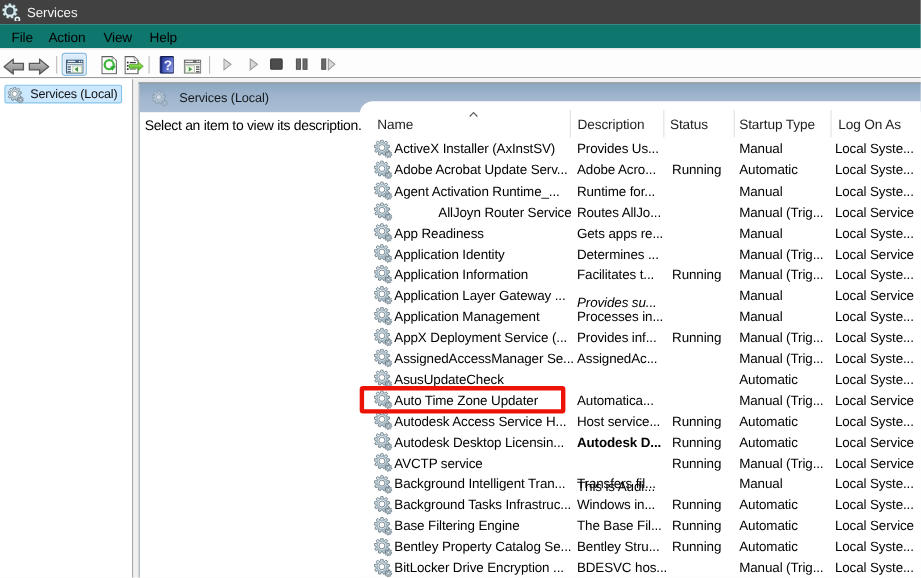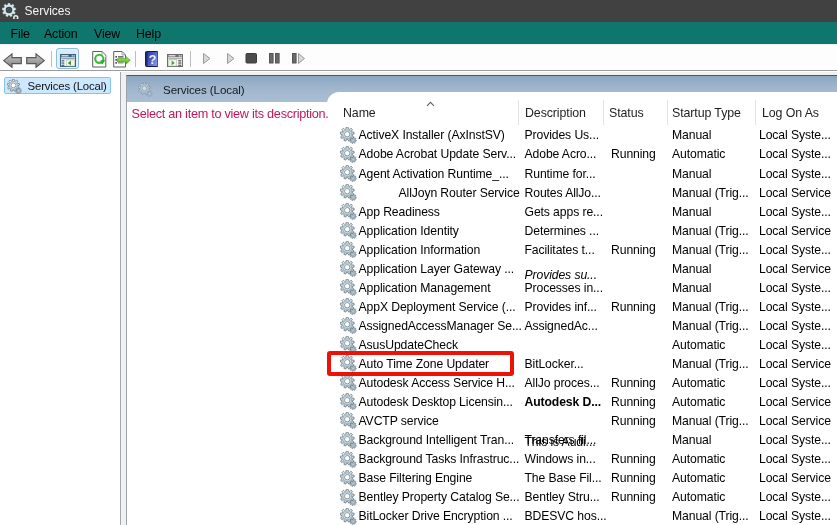--- a/index.html
+++ b/index.html
@@ -9,21 +9,21 @@
   #menubar{position:absolute;left:0;top:22px;width:837px;height:22px;background:#0f766e;}
   #menubar span{position:absolute;top:5px;font-size:12.4px;color:#000;letter-spacing:-0.15px;}
   #toolbar{position:absolute;left:0;top:44px;width:837px;height:27px;background:#fdfdfd;border-top:1px solid #ececec;border-bottom:1px solid #9c9c9c;box-sizing:border-box;}
   #belowbar{position:absolute;left:0;top:72px;width:837px;height:453px;background:#f0f0f0;}
   #tree{position:absolute;left:0;top:72px;width:120px;height:453px;background:#fff;border-right:1px solid #a3a8ae;}
   #treesel{position:absolute;left:4px;top:77px;width:106.5px;height:16.5px;background:#cce8ff;border:1px solid #84c3ea;border-radius:2px;box-sizing:border-box;}
   #treesel .txt{position:absolute;left:22.5px;top:1.5px;font-size:11.4px;color:#111;letter-spacing:-0.15px;}
   #pane{position:absolute;left:126px;top:75px;width:711px;height:450px;background:#fff;border-top:1px solid #4f565e;border-left:1px solid #9aa3ac;box-sizing:border-box;}
   #band{position:absolute;left:127px;top:76px;width:710px;height:26px;background:linear-gradient(#8ca7c2,#a3b8cf 55%,#a9bdd3);}
   #band .txt{position:absolute;left:36px;top:7px;font-size:11.6px;color:#14181c;letter-spacing:-0.1px;}
-  #selectmsg{position:absolute;left:131.5px;top:106.5px;font-size:12.7px;color:#be185d;letter-spacing:-0.28px;}
+  #selectmsg{position:absolute;left:131.5px;top:106.5px;font-size:12.7px;color:#000000;letter-spacing:-0.28px;}
   #card{position:absolute;left:327px;top:92px;width:510px;height:433px;background:#fff;border-radius:12px 0 0 0;}
   .hdr{position:absolute;top:106px;font-size:12.4px;color:#1e1e1e;letter-spacing:-0.1px;text-align:right;}
   .hsep{position:absolute;top:100px;height:25px;width:1px;background:#e2e2e2;}
   .row{position:absolute;font-size:12.2px;color:#000;white-space:nowrap;letter-spacing:-0.1px;}
   .gic{position:absolute;width:17px;height:17px;}
   #redbox{position:absolute;left:326.5px;top:350.5px;width:187px;height:25.5px;border:4.7px solid #ec1205;border-radius:3px;box-sizing:border-box;}
 </style>
 </head>
 <body>
 <svg width="0" height="0" style="position:absolute">
@@ -259,28 +259,28 @@
 <svg class="gic" style="left:340px;top:336.2px" viewBox="0 0 17 17">
       <use href="#gear"></use>
     </svg>
 <div class="row" style="left:358.5px;top:337.9px;">AsusUpdateCheck</div>
 <div class="row" style="left:672px;top:337.9px;">Automatic</div>
 <div class="row" style="left:759px;top:337.9px;">Local Syste...</div>
 <svg class="gic" style="left:340px;top:355.3px" viewBox="0 0 17 17">
       <use href="#gear"></use>
     </svg>
 <div class="row" style="left:358.5px;top:357.0px;">Auto Time Zone Updater</div>
-<div class="row" style="left:524.5px;top:357.0px;">BitLocker...</div>
+<div class="row" style="left:524.5px;top:357.0px;">Automatica...</div>
 <div class="row" style="left:672px;top:357.0px;">Manual (Trig...</div>
 <div class="row" style="left:759px;top:357.0px;">Local Service</div>
 <svg class="gic" style="left:340px;top:374.4px" viewBox="0 0 17 17">
       <use href="#gear"></use>
     </svg>
 <div class="row" style="left:358.5px;top:376.1px;">Autodesk Access Service H...</div>
-<div class="row" style="left:524.5px;top:376.1px;">AllJo proces...</div>
+<div class="row" style="left:524.5px;top:376.1px;">Host service...</div>
 <div class="row" style="left:611px;top:376.1px;">Running</div>
 <div class="row" style="left:672px;top:376.1px;">Automatic</div>
 <div class="row" style="left:759px;top:376.1px;">Local Syste...</div>
 <svg class="gic" style="left:340px;top:393.4px" viewBox="0 0 17 17">
       <use href="#gear"></use>
     </svg>
 <div class="row" style="left:358.5px;top:395.1px;">Autodesk Desktop Licensin...</div>
 <div class="row" style="left:524.5px;top:395.1px;font-weight:bold;">Autodesk D...</div>
 <div class="row" style="left:611px;top:395.1px;">Running</div>
 <div class="row" style="left:672px;top:395.1px;">Automatic</div>

